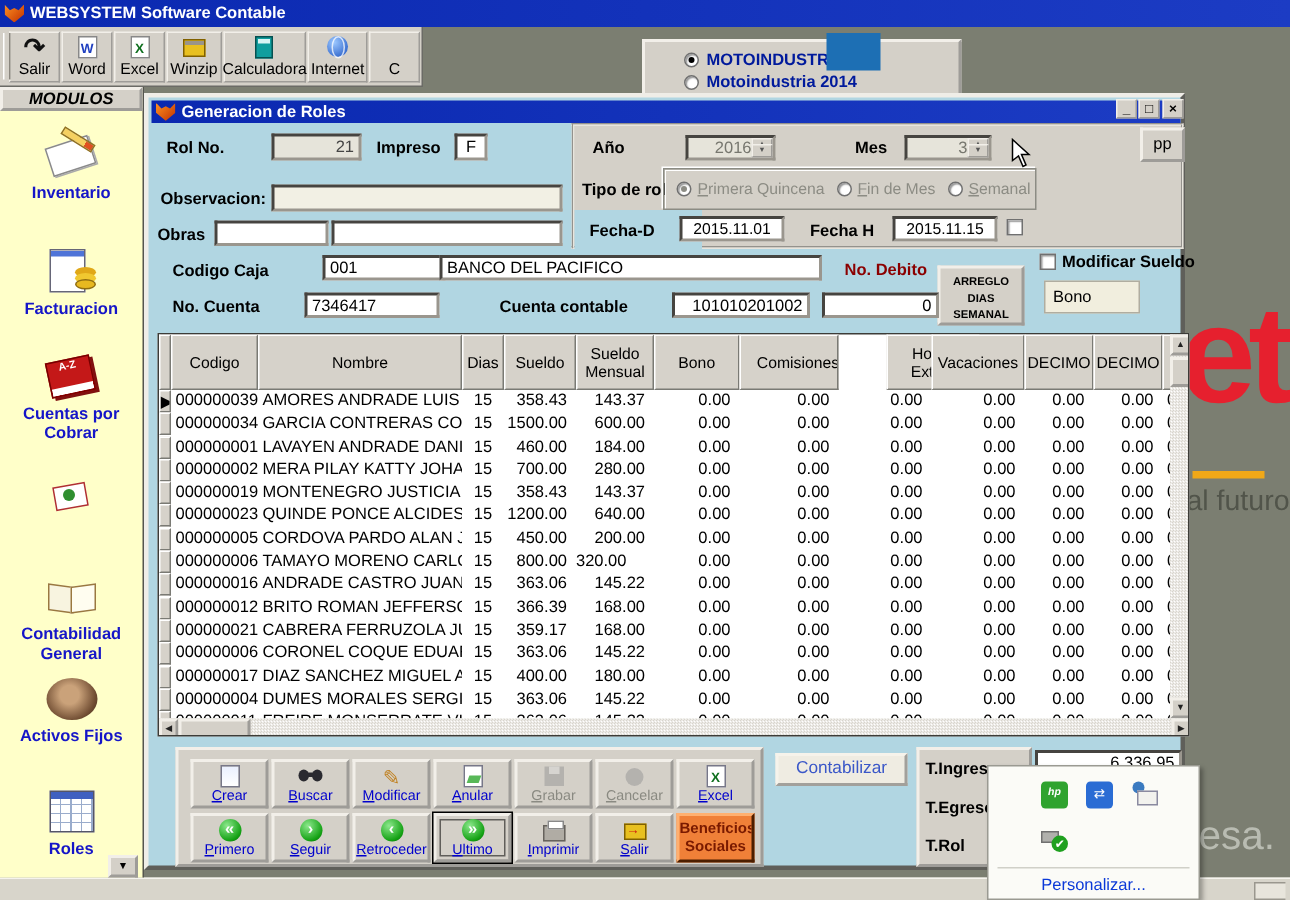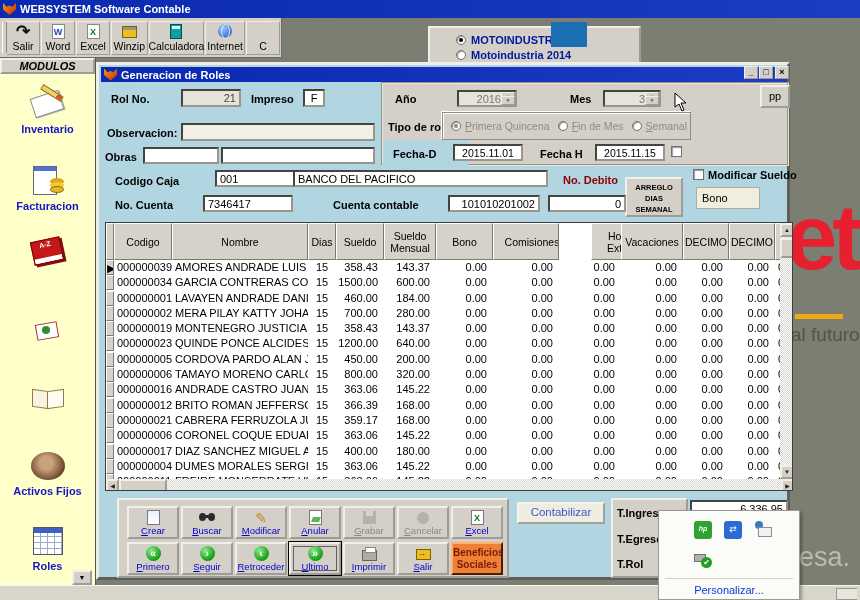--- a/index.html
+++ b/index.html
@@ -309,26 +309,28 @@
         <div class="side-item" style="top: 30px;">
           <div class="side-ic s-notepad-pencil"></div>
           <div class="side-label">Inventario</div>
         </div>
         <div class="side-item" style="top: 107px;">
           <div class="side-ic s-invoice-coins"></div>
           <div class="side-label">Facturacion</div>
         </div>
         <div class="side-item" style="top: 177px;">
           <div class="side-ic s-red-book"></div>
+          <div class="side-label">Cuentas por Cobrar</div>
         </div>
         <div class="side-item" style="top: 257px;">
           <div class="side-ic s-bank-bills"></div>
         </div>
         <div class="side-item" style="top: 324px;">
           <div class="side-ic s-open-book"></div>
+          <div class="side-label">Contabilidad General</div>
         </div>
         <div class="side-item" style="top: 392px;">
           <div class="side-ic s-photo-person"></div>
           <div class="side-label">Activos Fijos</div>
         </div>
         <div class="side-item" style="top: 467px;">
           <div class="side-ic s-spreadsheet"></div>
           <div class="side-label">Roles</div>
         </div>
       </div>
@@ -518,21 +520,21 @@
             <div class="g-val" style="left: 577px; width: 46px; text-align: right; padding-right: 6px;">0.00</div>
             <div class="g-val" style="left: 623px; width: 46px; text-align: right; padding-right: 6px;">0.00</div>
             <div class="g-val" style="left: 669px; width: 22px; text-align: left; padding-left: 3px;">0.0</div>
           </div>
           <div class="g-row">
             <div class="g-val g-gutter" style="left: 0px; width: 8px;"></div>
             <div class="g-val" style="left: 8px; width: 58px; text-align: left; padding-left: 3px;">000000006</div>
             <div class="g-val" style="left: 66px; width: 136px; text-align: left; padding-left: 3px;">TAMAYO MORENO CARLOS FERN</div>
             <div class="g-val" style="left: 202px; width: 28px; text-align: center;">15</div>
             <div class="g-val" style="left: 230px; width: 48px; text-align: right; padding-right: 6px;">800.00</div>
-            <div class="g-val" style="left: 278px; width: 52px; text-align: right; padding-right: 6px;">320.00</div>
+            <div class="g-val" style="left: 278px; width: 52px; padding-right: 6px;">320.00</div>
             <div class="g-val" style="left: 330px; width: 57px; text-align: right; padding-right: 6px;">0.00</div>
             <div class="g-val" style="left: 387px; width: 66px; text-align: right; padding-right: 6px;">0.00</div>
             <div class="g-val" style="left: 453px; width: 62px; text-align: right; padding-right: 6px;">0.00</div>
             <div class="g-val" style="left: 515px; width: 62px; text-align: right; padding-right: 6px;">0.00</div>
             <div class="g-val" style="left: 577px; width: 46px; text-align: right; padding-right: 6px;">0.00</div>
             <div class="g-val" style="left: 623px; width: 46px; text-align: right; padding-right: 6px;">0.00</div>
             <div class="g-val" style="left: 669px; width: 22px; text-align: left; padding-left: 3px;">0.0</div>
           </div>
           <div class="g-row">
             <div class="g-val g-gutter" style="left: 0px; width: 8px;"></div>

